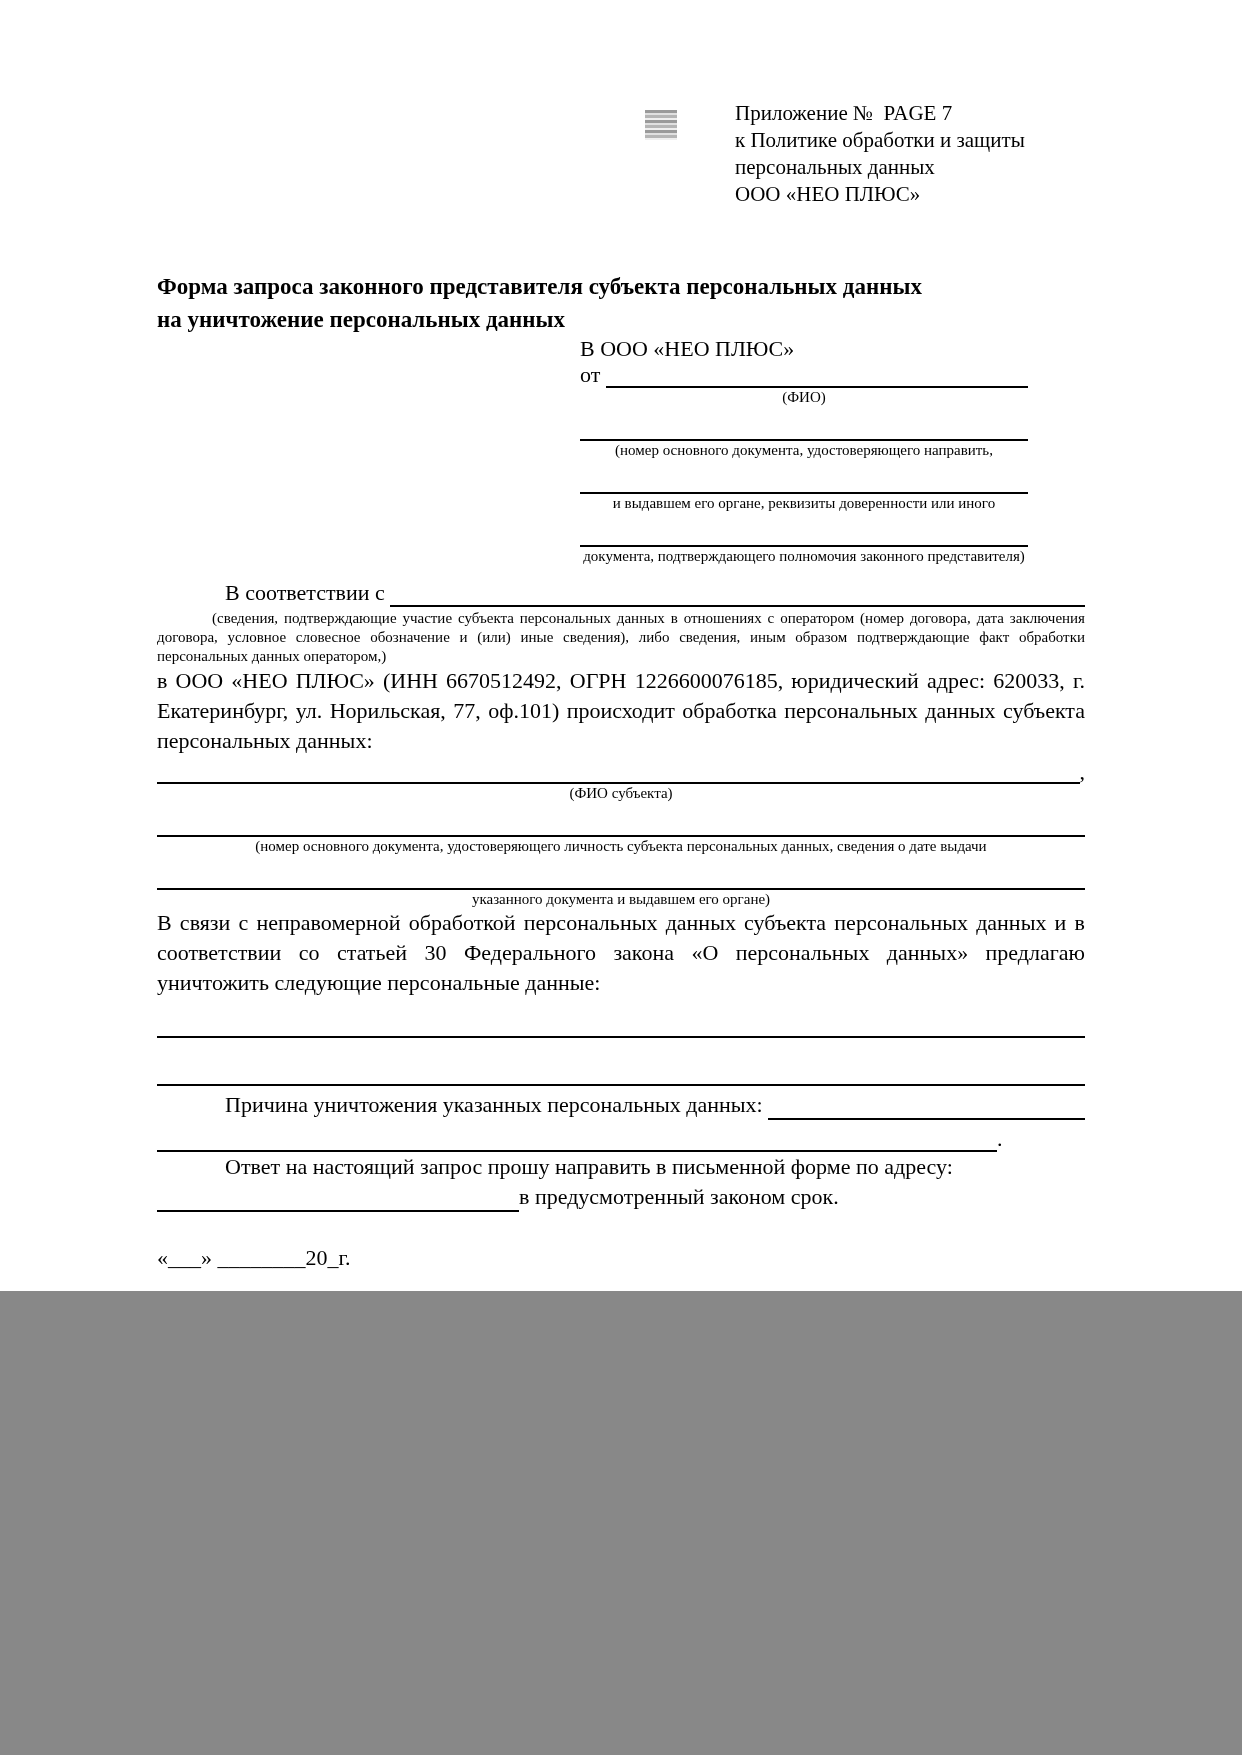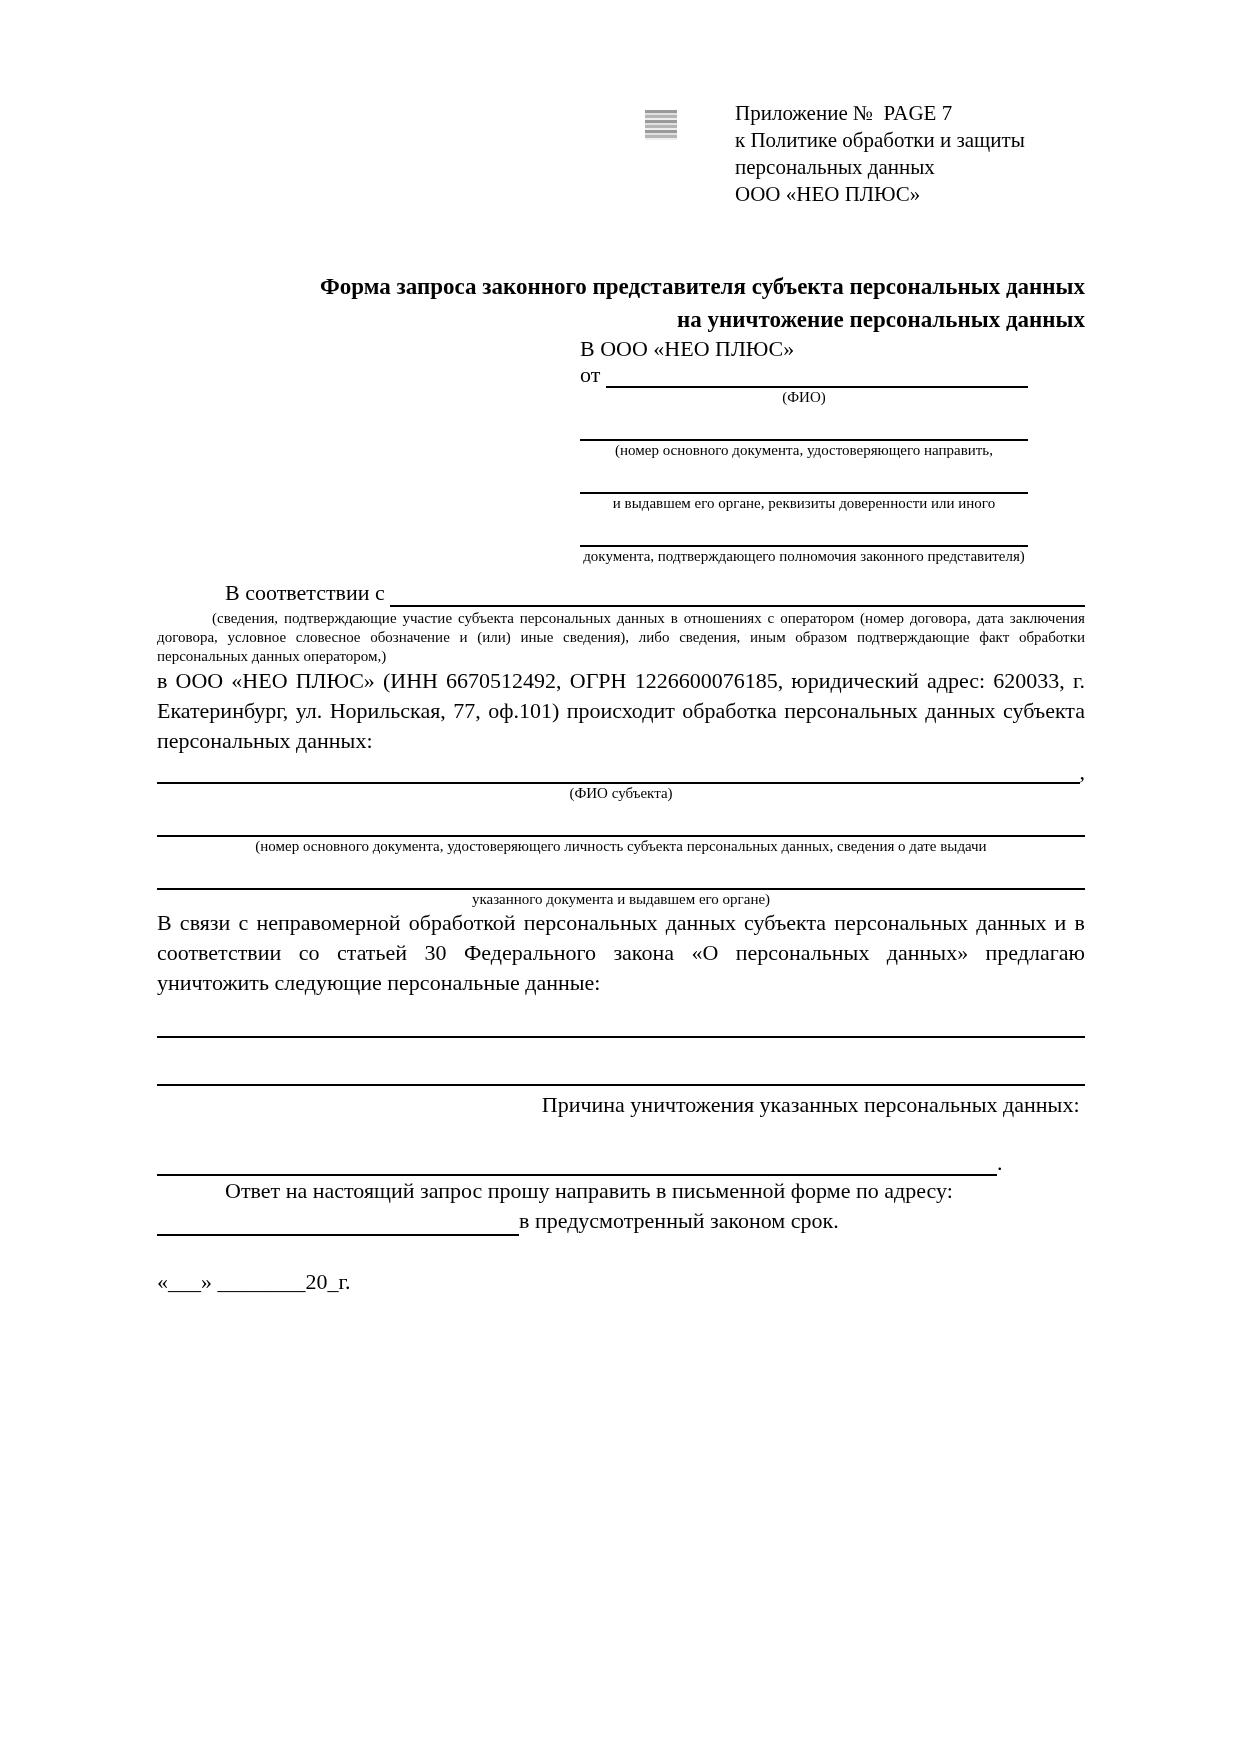--- a/index.html
+++ b/index.html
@@ -1,49 +1,49 @@
 <!DOCTYPE html>
 <html lang="ru"><head>
 <meta charset="utf-8">
 <style>
   html,body{margin:0;padding:0;background:#888;}
   .page{
-    width:1242px;height:1755px;background:#ffffff;color:#000;
+    width:1242px;height:1291px;background:#ffffff;color:#000;
     font-family:"Liberation Serif","DejaVu Serif",serif;
     position:relative;overflow:hidden;margin:0 auto;box-sizing:border-box;
     padding:0 157px;
   }
   
   .header-row{position:relative;margin-top:100px;height:112px;}
   .doc-icon{
     position:absolute;left:488px;top:10px;width:32px;height:30px;
     background:repeating-linear-gradient(180deg,#9a9a9a 0 3px,#e0e0e0 3px 5px,#b5b5b5 5px 8px,#efefef 8px 10px);
   }
   .header-text{position:absolute;left:578px;top:0;font-size:21px;line-height:27px;}
   .hdr-line{white-space:pre;}
   
-  .doc-title{margin-top:58px;text-align:right;font-weight:bold;font-size:23px;line-height:33px;}
+  .doc-title{margin-top:58px;text-align:left;font-weight:bold;font-size:23px;line-height:33px;}
   
   .addr-block{margin-left:423px;width:448px;font-size:22px;}
   .addr-to{line-height:26px;}
   .from-row{display:flex;align-items:flex-end;line-height:26px;}
   .from-row .lbl{white-space:pre;}
   .uline{display:inline-block;border-bottom:2px solid #000;height:22px;}
   .grow{flex:1 1 auto;}
   .caption{font-size:15px;line-height:18px;text-align:center;}
   .fgroup .uline-row{border-bottom:2px solid #000;height:20px;margin-top:13px;}
   
   .body-text{font-size:22px;line-height:30px;text-align:justify;}
   .accordance-row{display:flex;align-items:flex-end;margin-top:14px;font-size:22px;line-height:28px;}
   .accordance-row .lbl{white-space:pre;}
   .note{font-size:15px;line-height:19px;text-align:justify;text-indent:55px;margin-top:2px;}
   .blank-row{border-bottom:2px solid #000;height:20px;}
   .blank-comma{display:flex;align-items:flex-end;font-size:22px;line-height:24px;margin-top:4px;}
   .indent{text-indent:68px;}
-  .reason-row{display:flex;align-items:flex-end;font-size:22px;line-height:30px;margin-top:4px;flex-direction:column;}
+  .reason-row{display:flex;align-items:flex-end;font-size:22px;line-height:30px;margin-top:4px;}
   .reason-row .lbl{white-space:pre;padding-left:68px;}
   .period-row{display:flex;align-items:flex-end;font-size:22px;line-height:26px;margin-top:6px;}
   .reply2-row{display:flex;align-items:flex-end;font-size:22px;line-height:30px;}
   .footer-row{display:flex;justify-content:space-between;align-items:flex-end;margin-top:32px;font-size:22px;line-height:28px;}
   .sig-group{display:flex;align-items:flex-end;}
   .dateline{white-space:pre;}
 </style>
 </head>
 <body>
 

